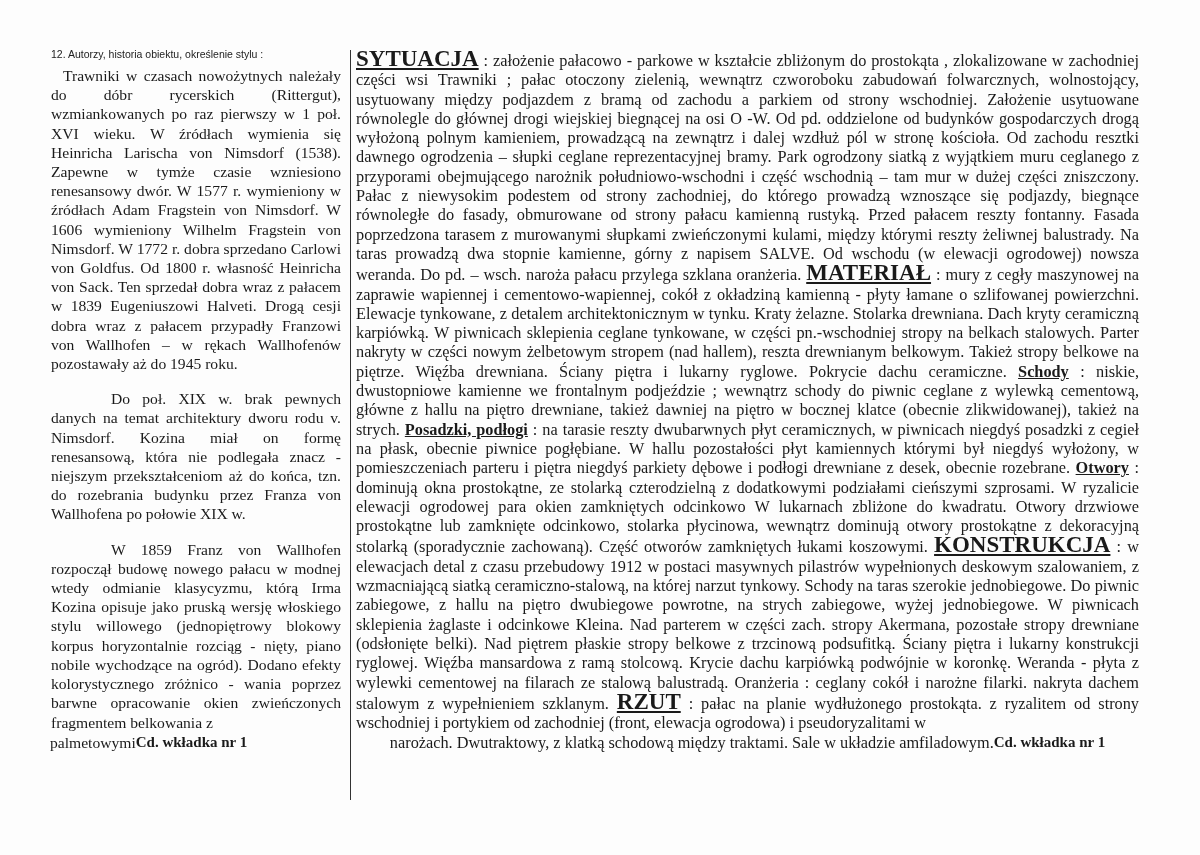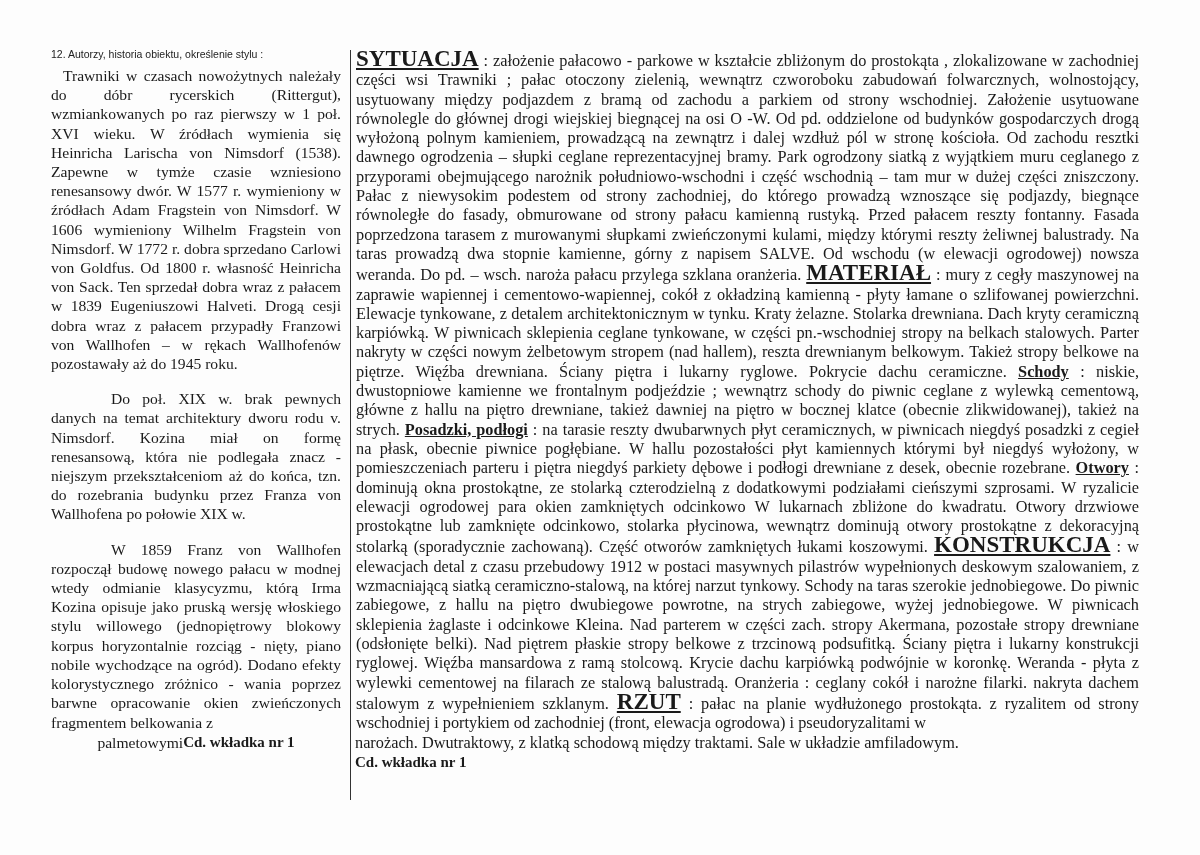--- a/index.html
+++ b/index.html
@@ -12,22 +12,22 @@
     .col-left .label { margin-left: 1px; }
     .body-text { font-family: "Liberation Serif", serif; font-size: 16.3px; line-height: 19.3px; text-align: justify; margin: 0; }
     .col-left .body-text { font-size: 15.6px; line-height: 19.2px; }
     .para { margin: 1px; }
     .para.indent-small { text-indent: 12px; }
     .para.indent-big { text-indent: 60px; }
     .para + .para { margin-top: 16px; }
     .kw { font-weight: bold; text-decoration: underline; }
     .kw-big { font-size: 23px; }
     .cont { font-weight: bold; font-size: 15px; }
-    .endline { display: flex; justify-content: center; }
-    .right-end { display: flex; justify-content: center; flex-direction: column; }
+    .endline { display: flex; justify-content: flex-start; }
+    .right-end { display: flex; justify-content: center; }
   </style>
 </head>
 <body>
 
 <div class="page">
 
   <div class="col-left">
     <div class="label">12. Autorzy, historia obiektu, określenie stylu :</div>
     <div class="body-text">
       <p class="para indent-small">Trawniki w czasach nowożytnych należały do dóbr rycerskich (Rittergut), wzmiankowanych po raz pierwszy w 1 poł. XVI wieku. W źródłach wymienia się Heinricha Larischa von Nimsdorf (1538). Zapewne w tymże czasie wzniesiono renesansowy dwór. W 1577 r. wymieniony w źródłach Adam Fragstein von Nimsdorf. W 1606 wymieniony Wilhelm Fragstein von Nimsdorf. W 1772 r. dobra sprzedano Carlowi von Goldfus. Od 1800 r. własność Heinricha von Sack. Ten sprzedał dobra wraz z pałacem w 1839 Eugeniuszowi Halveti. Drogą cesji dobra wraz z pałacem przypadły Franzowi von Wallhofen – w rękach Wallhofenów pozostawały aż do 1945 roku.</p>

